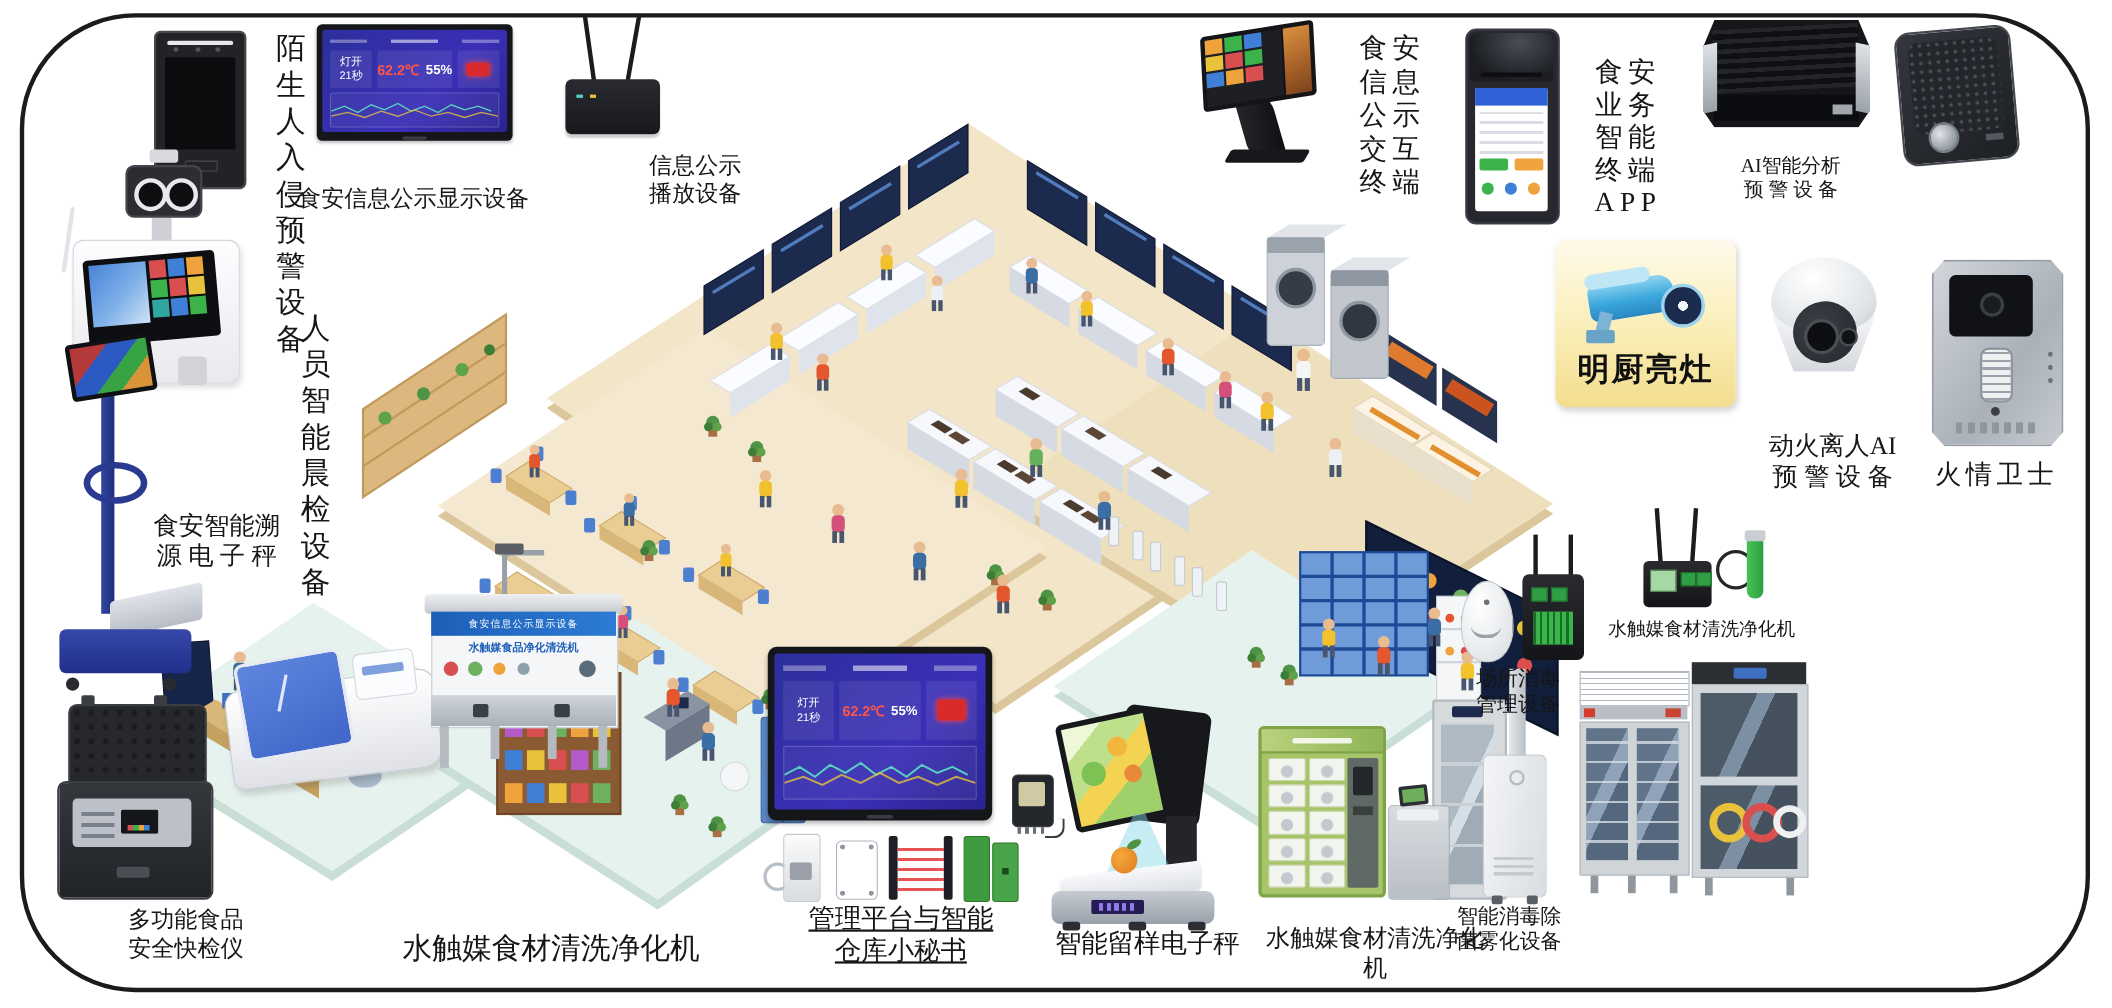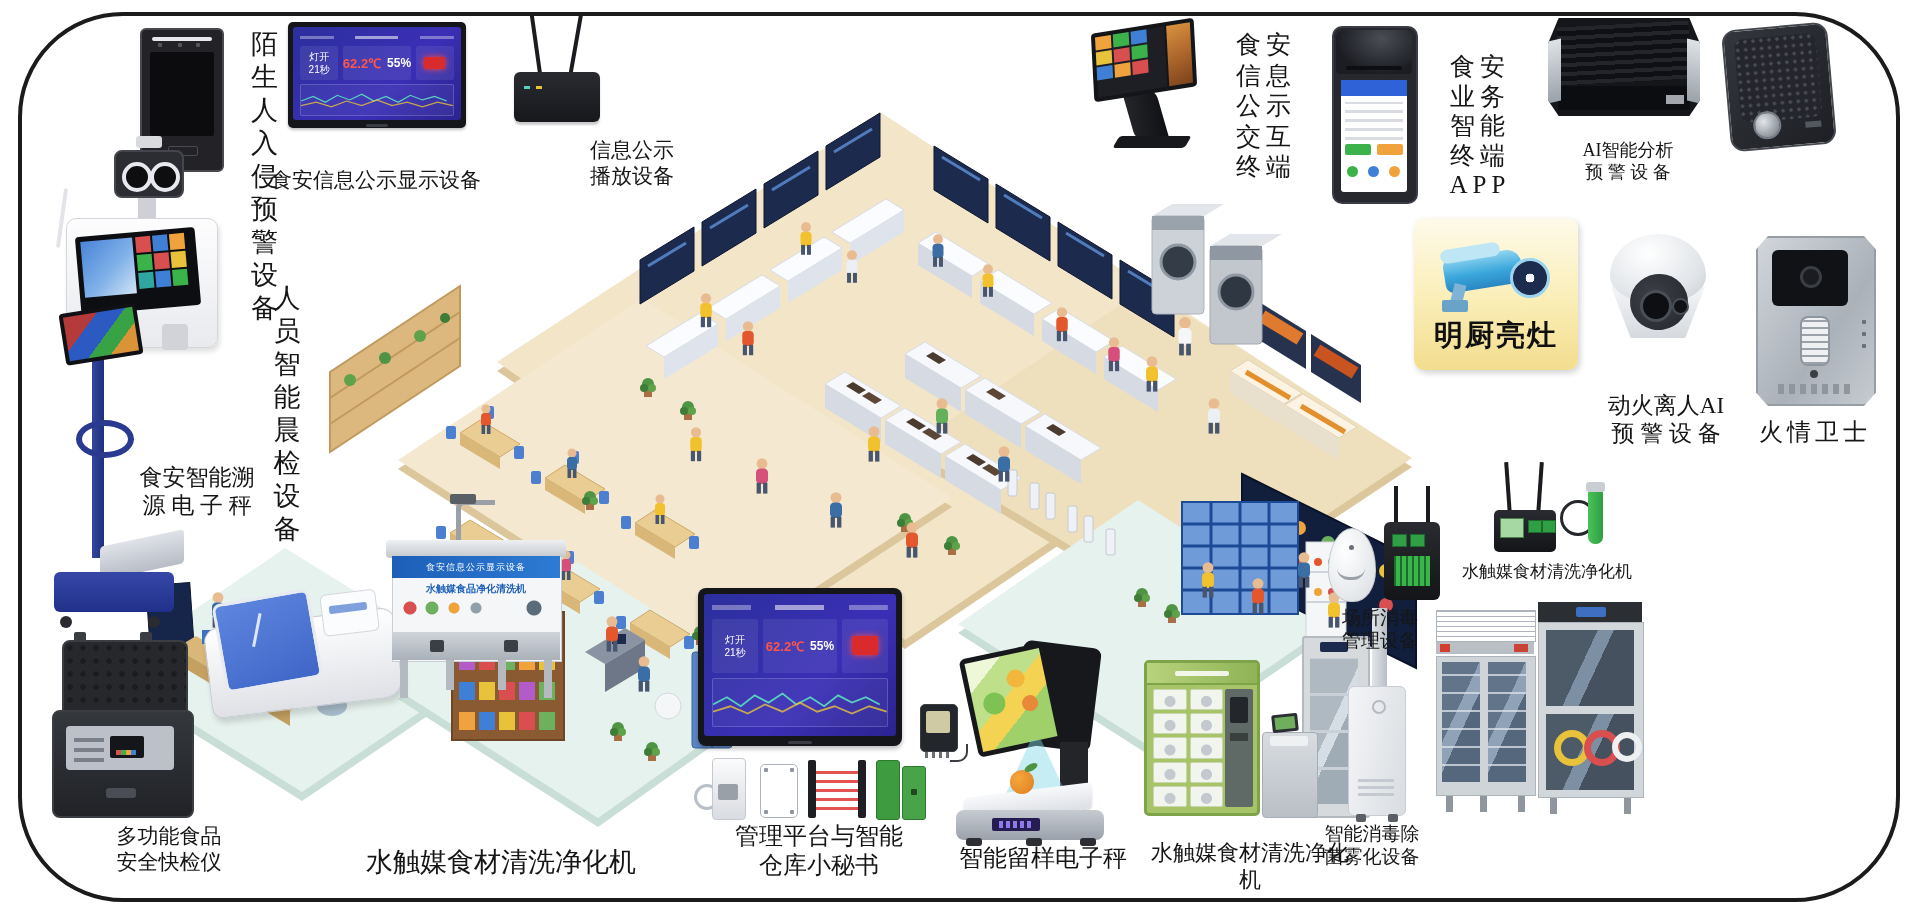--- a/index.html
+++ b/index.html
@@ -879,21 +879,21 @@
   <div class="dev g-green1"></div>
   <div class="dev g-green2">
       <i></i>
     </div>
   <div class="dev g-sensor">
     <div class="bx"></div>
     <div class="scr"></div>
     <div class="pins"></div>
     <div class="wire"></div>
   </div>
-  <div class="lbl" style="left:716px;top:822px;width:206px;font-size:24px;">管理平台与智能
+  <div class="lbl" style="left:716px;top:822px;width:206px;font-size:24px;text-decoration:underline;">管理平台与智能
 仓库小秘书</div>
 
   <div class="dev pscale">
     <div class="back"></div>
     <div class="front">
         <div class="food">
           <i class="f1"></i>
           <i class="f2"></i>
           <i class="f3"></i>
         </div>

